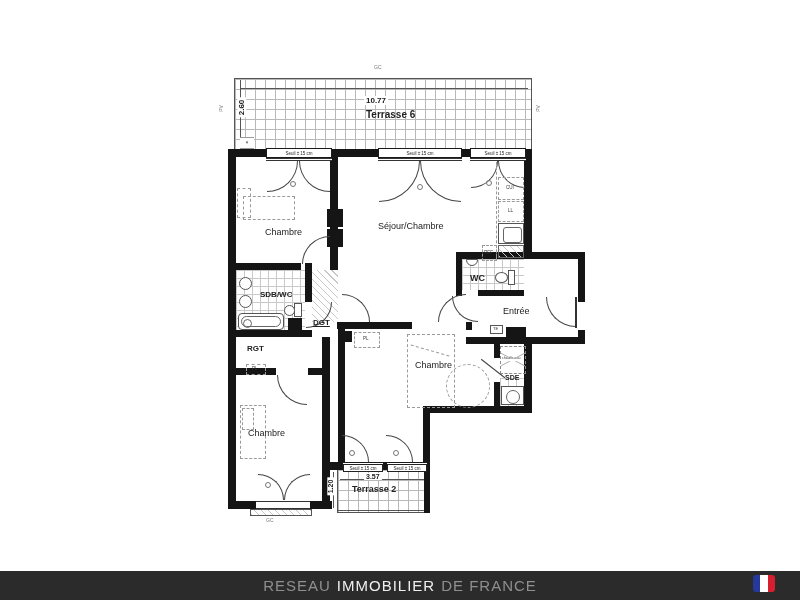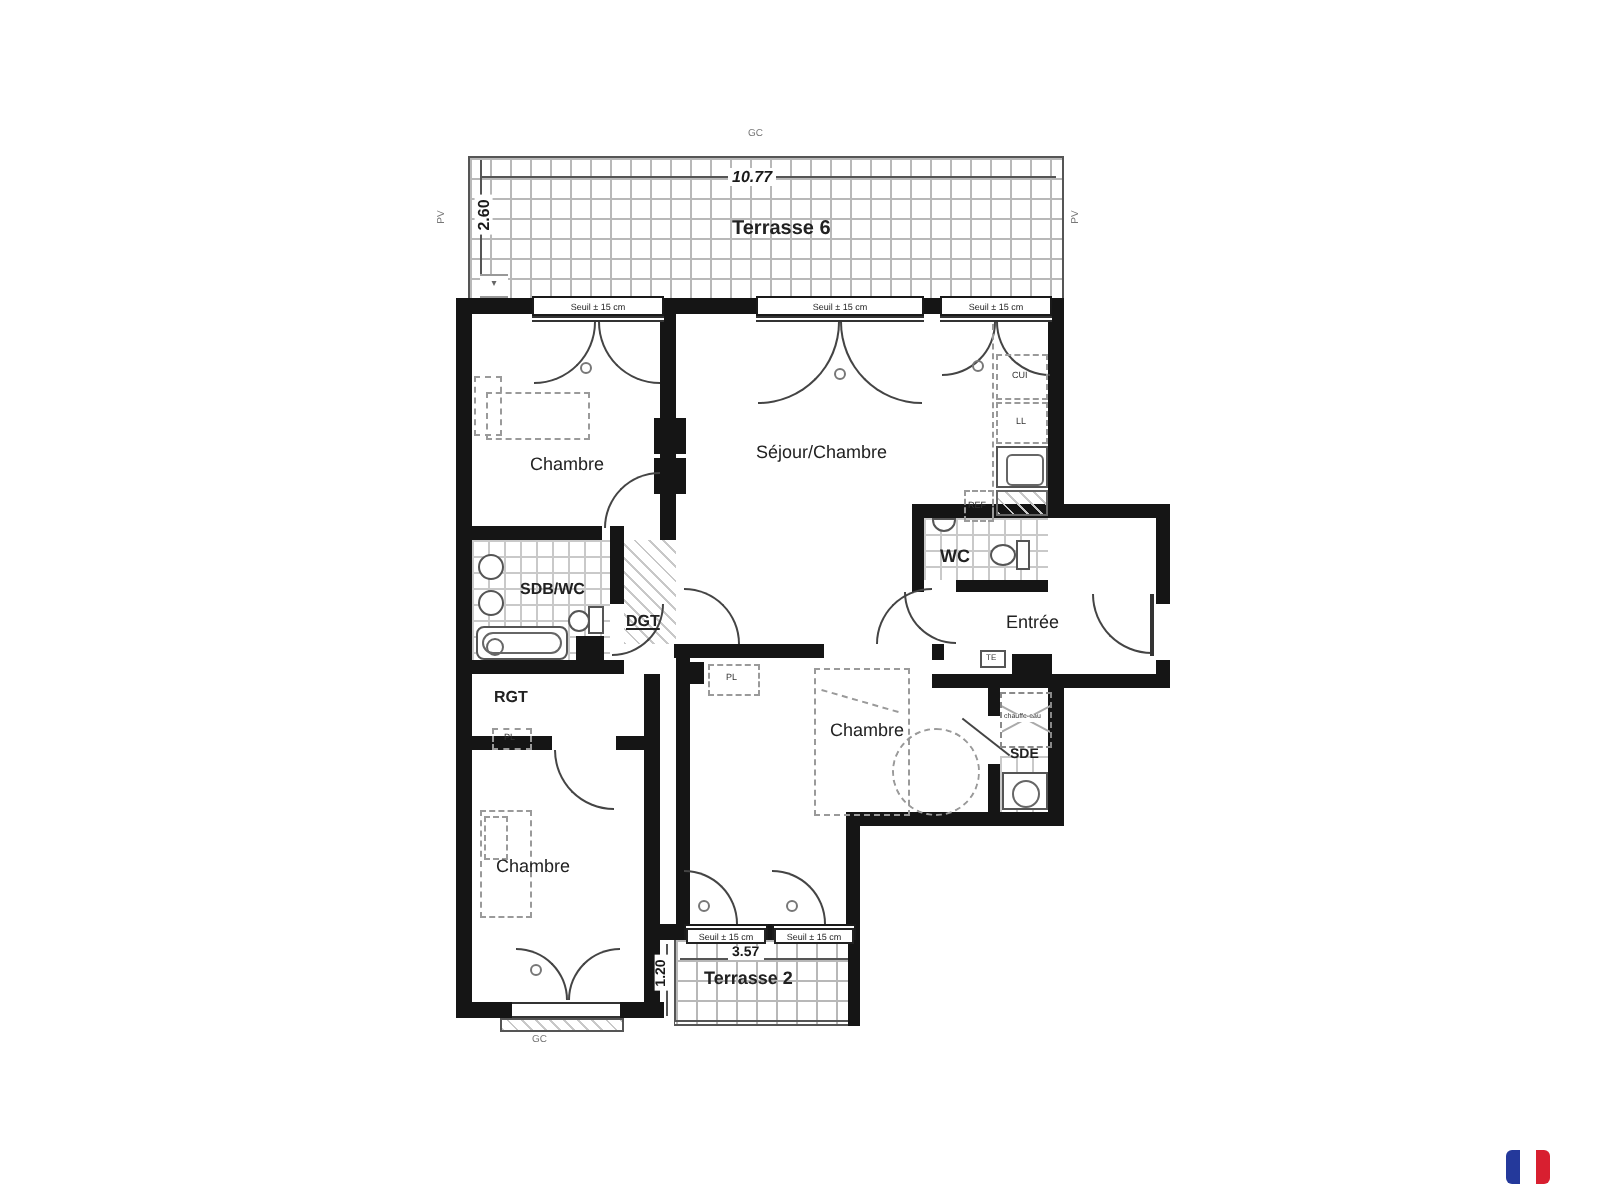--- a/index.html
+++ b/index.html
@@ -44,21 +44,21 @@
   .xbox:before{transform:rotate(28deg);} .xbox:after{transform:rotate(-28deg);}
 </style>
 </head>
 <body>
 
 <div id="stage">
 
   <div class="abs tile10" style="left:234px;top:78px;width:296px;height:71px;border:1px solid #555;"></div>
   <div class="thin" style="left:240px;top:88px;width:288px;height:1px;"></div>
   <div class="thin" style="left:240px;top:80px;width:1px;height:67px;"></div>
-  <div class="dimchip" style="left:364px;top:84px;font-style:italic;">10.77</div>
+  <div class="dimchip" style="left:364px;top:96px;">10.77</div>
   <div class="dimchip rot" style="left:232px;top:103px;">2.60</div>
   <div class="roomlabel" style="left:366px;top:109px;font-size:10px;">Terrasse 6</div>
   <div class="marker" style="left:374px;top:65px;">GC</div>
   <div class="marker rot" style="left:218px;top:106px;">PV</div>
   <div class="marker rot" style="left:535px;top:106px;">PV</div>
   <div class="abs" style="left:240px;top:137px;width:14px;height:10px;border-top:1px solid #999;border-bottom:1px solid #999;font-size:5px;line-height:9px;color:#666;text-align:center;background:#fff;">▾</div>
 
   <div class="wall" style="left:228px;top:149px;width:304px;height:8px;"></div>
   <div class="wall" style="left:228px;top:149px;width:8px;height:360px;"></div>
   <div class="wall" style="left:228px;top:501px;width:104px;height:8px;"></div>
@@ -192,27 +192,32 @@
 
   <div class="thin" style="left:340px;top:479px;width:84px;height:1px;"></div>
   <div class="thin" style="left:333px;top:472px;width:1px;height:36px;"></div>
   <div class="dimchip" style="left:364px;top:473px;font-size:7px;">3.57</div>
   <div class="dimchip rot" style="left:322px;top:483px;font-size:7px;">1.20</div>
   <div class="roomlabel" style="left:352px;top:484px;">Terrasse 2</div>
 
   <div class="roomlabel" style="left:265px;top:227px;font-weight:normal;">Chambre</div>
   <div class="roomlabel" style="left:378px;top:221px;font-weight:normal;">Séjour/Chambre</div>
   <div class="smalllabel" style="left:260px;top:290px;">SDB/WC</div>
-  <div class="smalllabel" style="left:313px;top:306px;text-decoration:underline;">DGT</div>
+  <div class="smalllabel" style="left:313px;top:318px;text-decoration:underline;">DGT</div>
   <div class="smalllabel" style="left:247px;top:344px;">RGT</div>
   <div class="smalllabel" style="left:470px;top:273px;font-size:9px;">WC</div>
   <div class="roomlabel" style="left:503px;top:306px;font-weight:normal;">Entrée</div>
   <div class="roomlabel" style="left:415px;top:360px;font-weight:normal;">Chambre</div>
   <div class="smalllabel" style="left:505px;top:374px;font-size:7px;">SDE</div>
   <div class="roomlabel" style="left:248px;top:428px;font-weight:normal;">Chambre</div>
 
+  <div id="footer">
+    <span class="p1">RESEAU</span>
+    <span class="p2">IMMOBILIER</span>
+    <span class="p3">DE FRANCE</span>
+  </div>
   <div id="flag">
     <div style="background:#24399b;"></div>
       <div style="background:#ffffff;"></div>
       <div style="background:#d81f30;"></div>
   </div>
 
 </div>
 
 </body></html>

